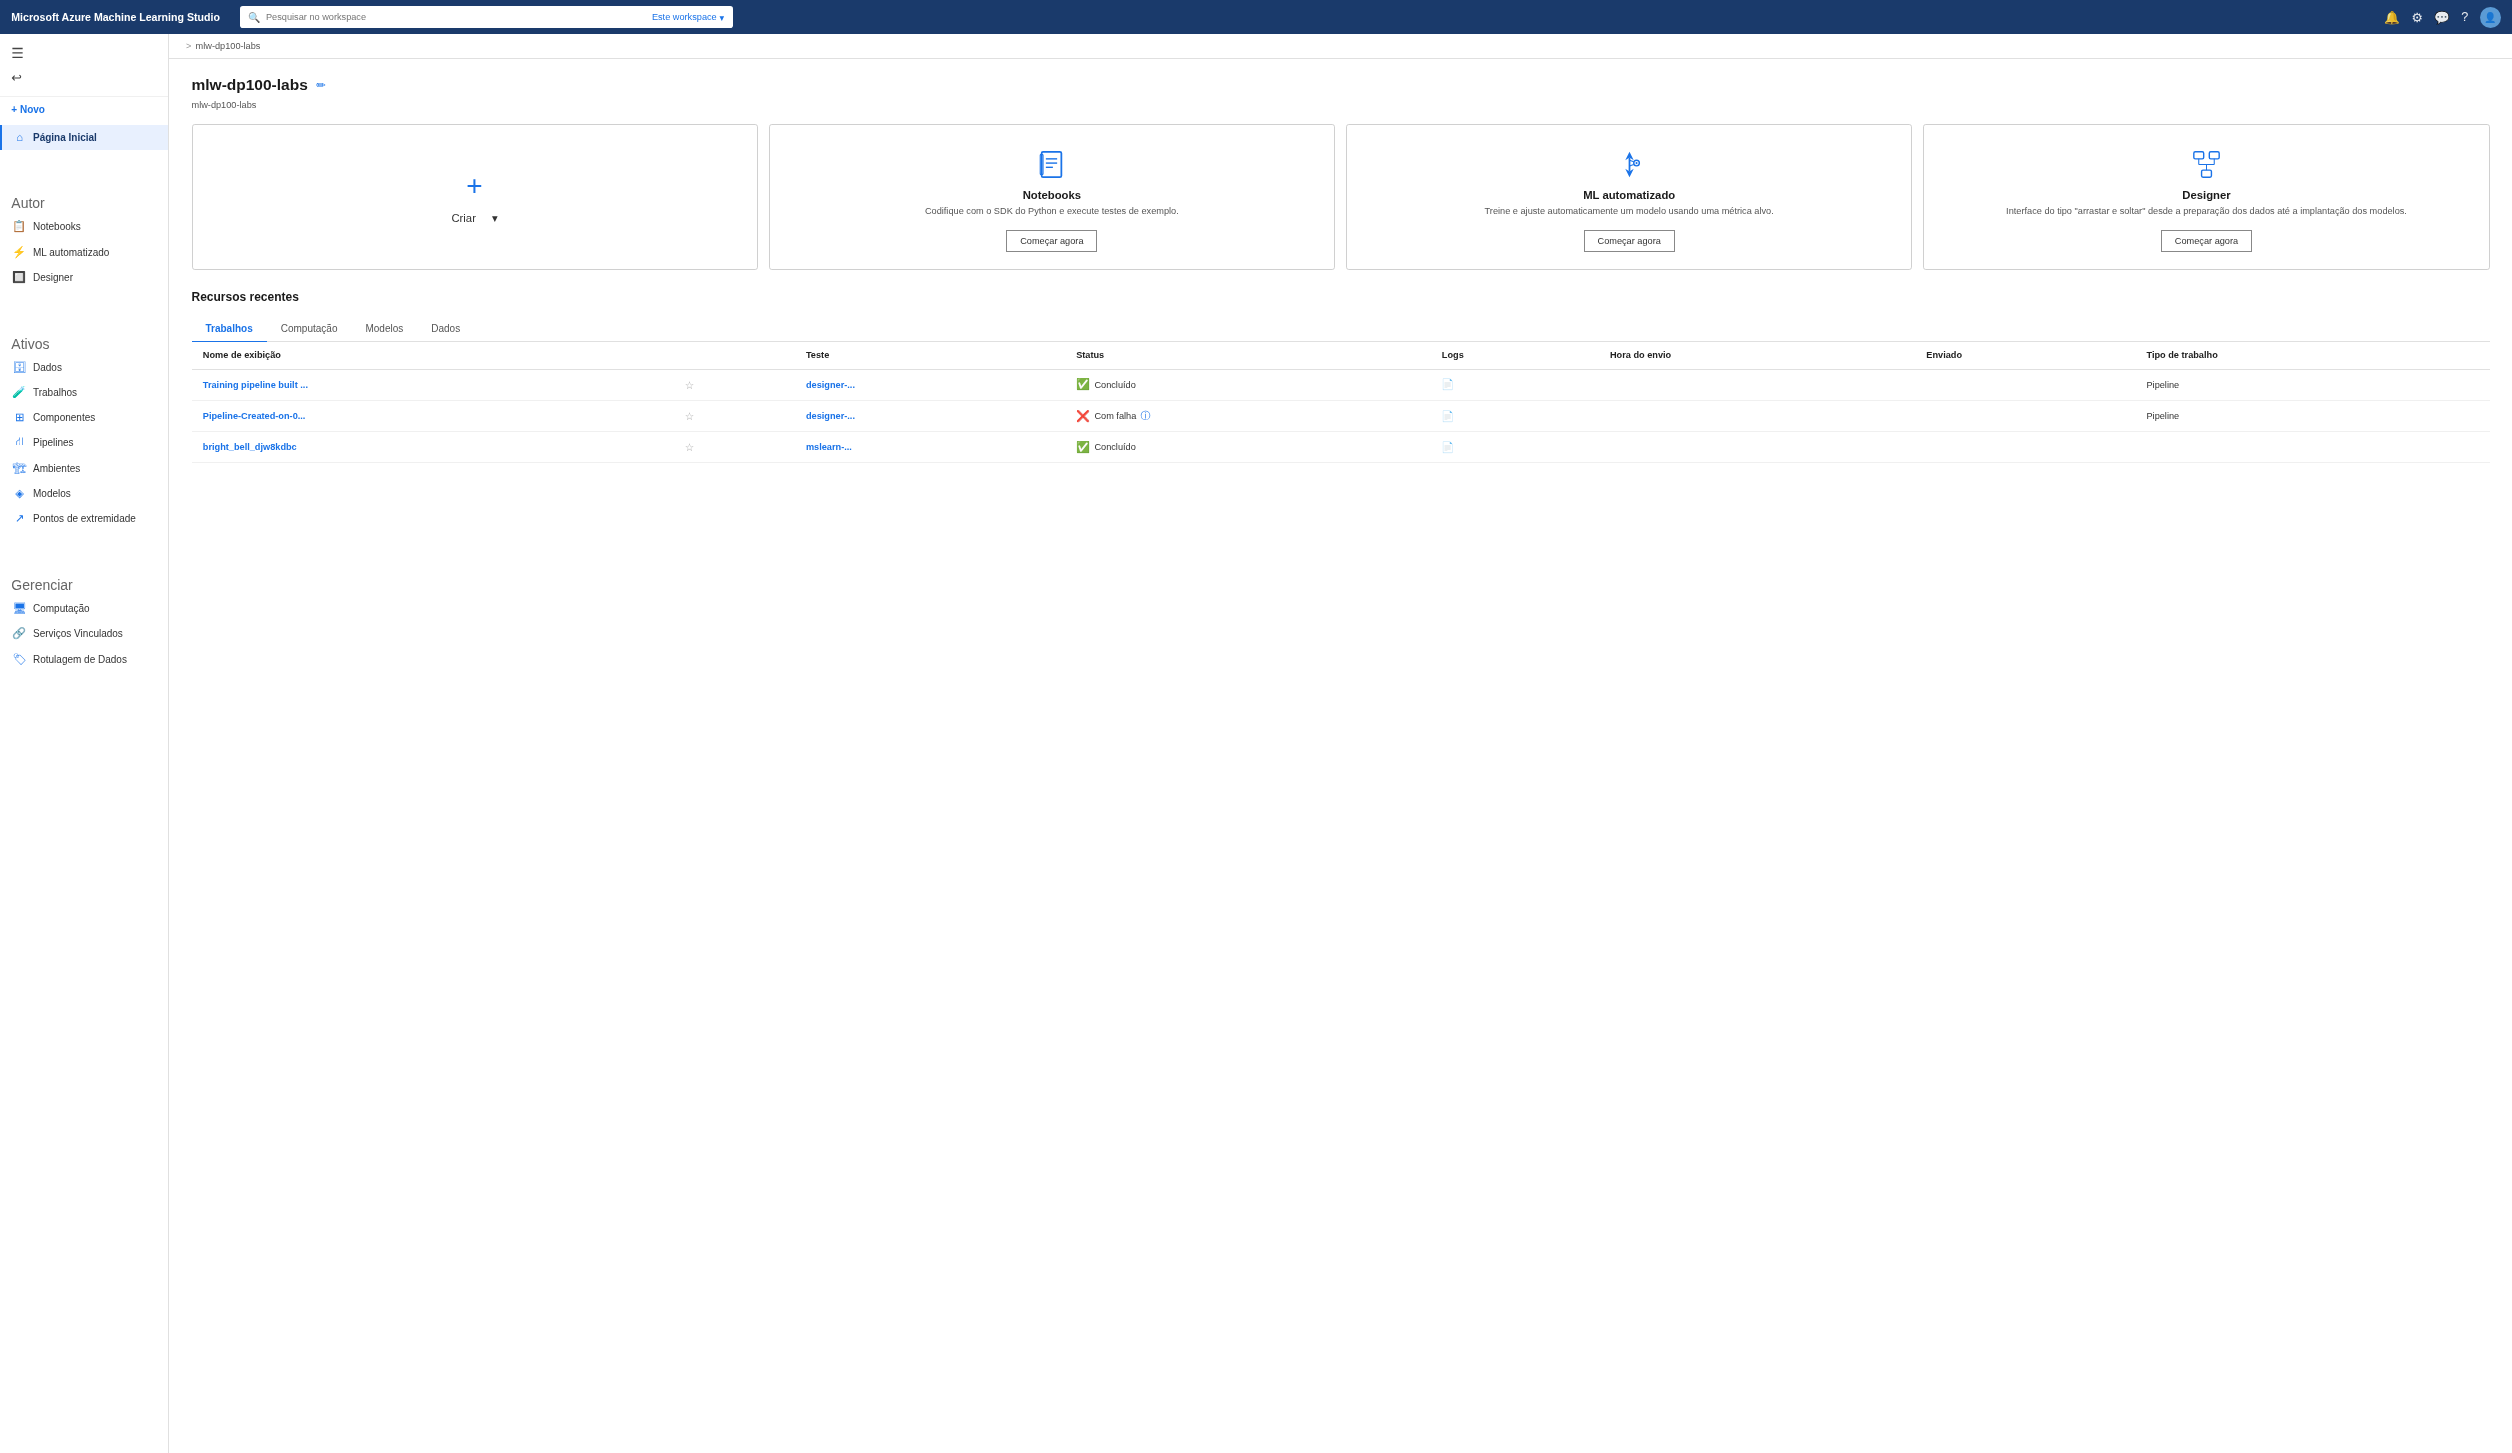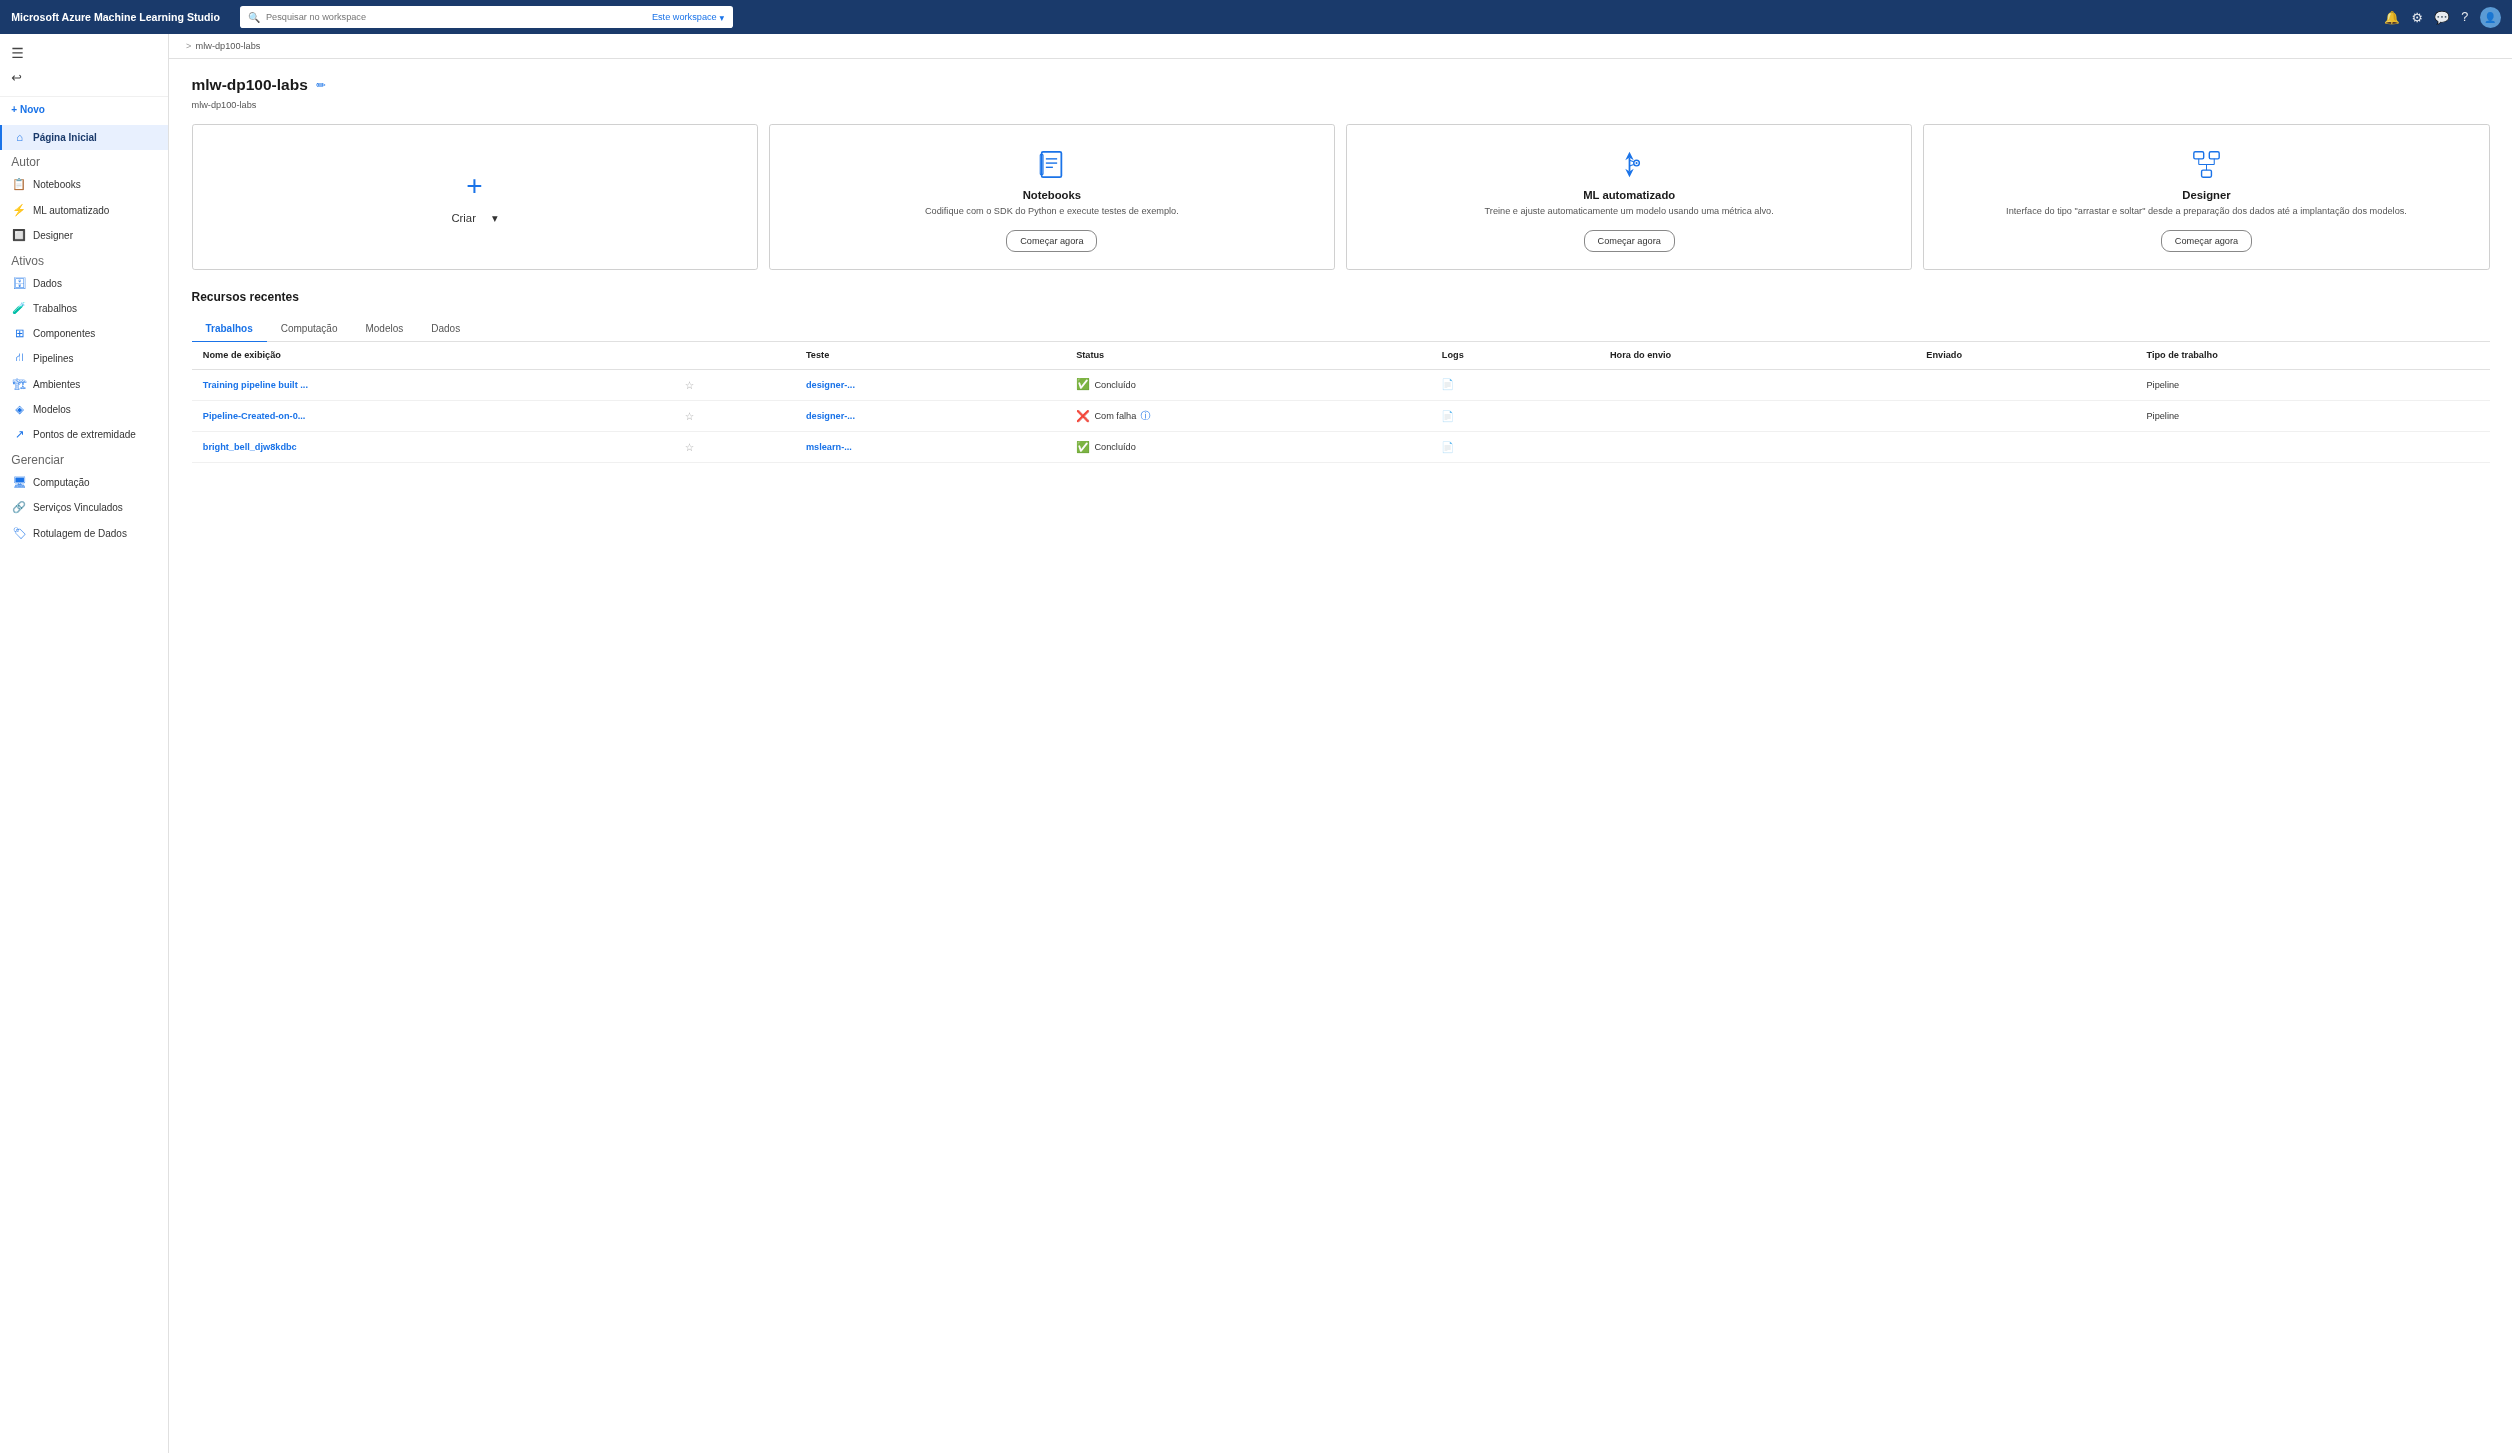--- a/index.html
+++ b/index.html
@@ -121,25 +121,26 @@
       padding: 7px 11.3px;
       border: none;
       background: none;
     }
     .sidebar-nav {
       display: flex;
       flex-direction: column;
       padding: 2.8px 0;
     }
     .sidebar-section-label {
-      font-size: 12px;
+      font-size: 14px;
       color: #666;
       padding: 5.6px 11.3px 2.8px 11.3px;
       text-transform: none;
       font-weight: 400;
+      margin-top: 40px;
     }
     .sidebar-item {
       display: flex;
       align-items: center;
       gap: 7px;
       padding: 6.3px 11.3px;
       cursor: pointer;
       color: #333;
       font-size: 10px;
       text-decoration: none;
@@ -272,21 +273,21 @@
       line-height: 1.5;
       margin-top: 4.2px;
     }
     .card-btn {
       margin-top: 11.3px;
       border: 0.7px solid #888;
       background: white;
       padding: 5px 12.7px;
       font-size: 9.2px;
       cursor: pointer;
-      border-radius: 9px;
+      border-radius: 0;
       color: #333;
     }
 
     
     .section-title {
       font-size: 12px;
       font-weight: 600;
       color: #1a1a1a;
       margin-bottom: 11.3px;
     }

